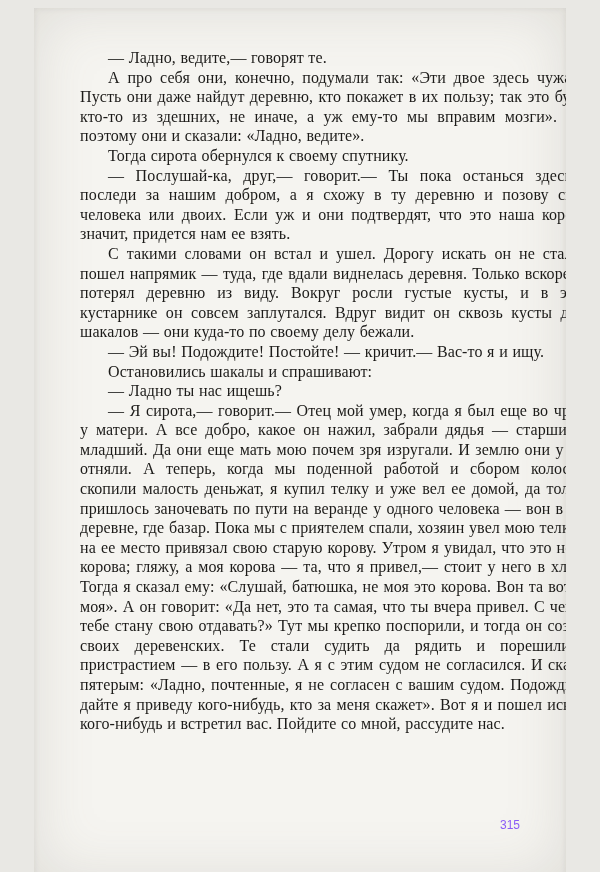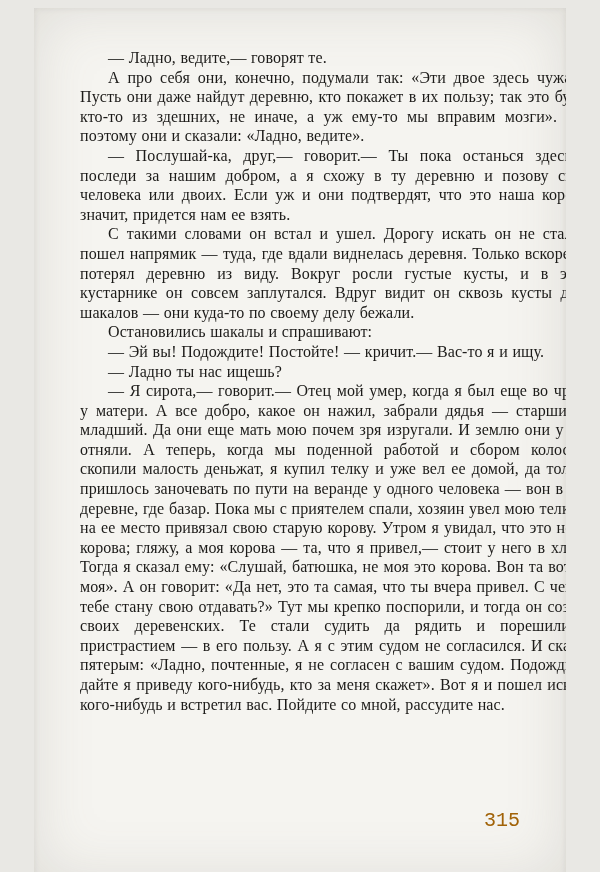--- a/index.html
+++ b/index.html
@@ -34,34 +34,35 @@
     text-indent: 28px;
     text-align: justify;
     hyphens: auto;
     -webkit-hyphens: auto;
     word-spacing: 0.5px;
   }
   .page-number {
     position: absolute;
     right: 46px;
     bottom: 48px;
-    font-family: Liberation Mono, monospace;
-    font-size: 20px;
-    color: #a16207;
+    font-family: Liberation Sans, sans-serif;
+    font-size: 12px;
+    color: #8b5cf6;
   }
 </style>
 </head>
 <body>
 
 <div class="scan-page">
   <div class="text-block">
 
   <p class="para">— Ладно, ведите,— говорят те.</p>
       <p class="para">А про себя они, конечно, подумали так: «Эти двое здесь чужаки. Пусть они даже найдут деревню, кто покажет в их пользу; так это будет кто-то из здешних, не иначе, а уж ему-то мы вправим мозги». Вот поэтому они и сказали: «Ладно, ведите».</p>
+      <p class="para">Тогда сирота обернулся к своему спутнику.</p>
       <p class="para">— Послушай-ка, друг,— говорит.— Ты пока останься здесь и последи за нашим добром, а я схожу в ту деревню и позову сюда человека или двоих. Если уж и они подтвердят, что это наша корова, значит, придется нам ее взять.</p>
       <p class="para">С такими словами он встал и ушел. Дорогу искать он не стал, а пошел напрямик — туда, где вдали виднелась деревня. Только вскоре он потерял деревню из виду. Вокруг росли густые кусты, и в этом кустарнике он совсем заплутался. Вдруг видит он сквозь кусты двух шакалов — они куда-то по своему делу бежали.</p>
+      <p class="para">— Эй вы! Подождите! Постойте! — кричит.— Вас-то я и ищу.</p>
       <p class="para">Остановились шакалы и спрашивают:</p>
-      <p class="para">— Эй вы! Подождите! Постойте! — кричит.— Вас-то я и ищу.</p>
       <p class="para">— Ладно ты нас ищешь?</p>
       <p class="para">— Я сирота,— говорит.— Отец мой умер, когда я был еще во чреве у матери. А все добро, какое он нажил, забрали дядья — старший и младший. Да они еще мать мою почем зря изругали. И землю они у нас отняли. А теперь, когда мы поденной работой и сбором колосьев скопили малость деньжат, я купил телку и уже вел ее домой, да только пришлось заночевать по пути на веранде у одного человека — вон в той деревне, где базар. Пока мы с приятелем спали, хозяин увел мою телку, а на ее место привязал свою старую корову. Утром я увидал, что это не та корова; гляжу, а моя корова — та, что я привел,— стоит у него в хлеву. Тогда я сказал ему: «Слушай, батюшка, не моя это корова. Вон та вот — моя». А он говорит: «Да нет, это та самая, что ты вчера привел. С чего я тебе стану свою отдавать?» Тут мы крепко поспорили, и тогда он созвал своих деревенских. Те стали судить да рядить и порешили с пристрастием — в его пользу. А я с этим судом не согласился. И сказал пятерым: «Ладно, почтенные, я не согласен с вашим судом. Подождите, дайте я приведу кого-нибудь, кто за меня скажет». Вот я и пошел искать кого-нибудь и встретил вас. Пойдите со мной, рассудите нас.</p>
     </div>
   <div class="page-number">315</div>
 </div>
 
 </body></html>

